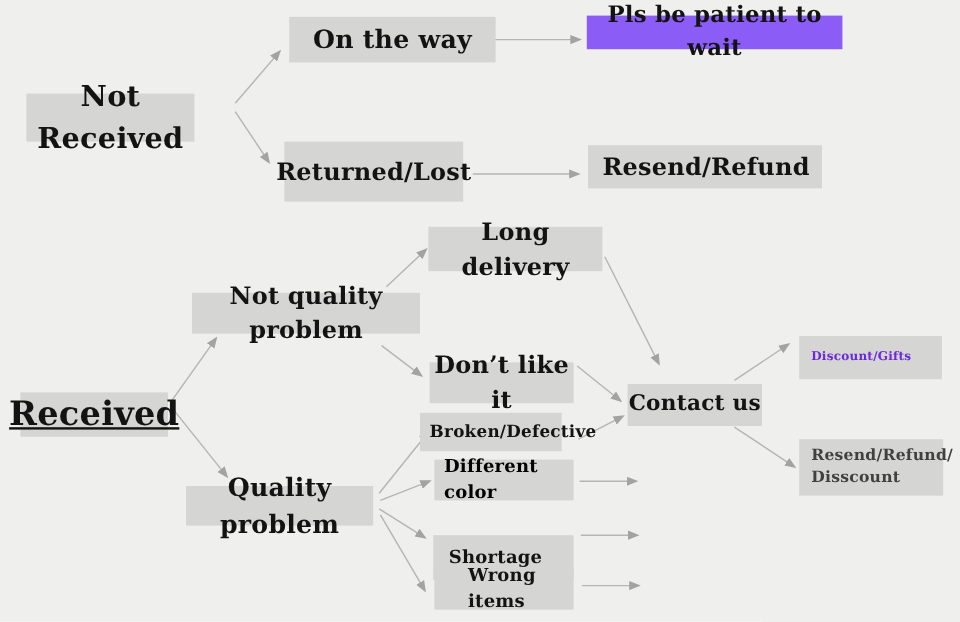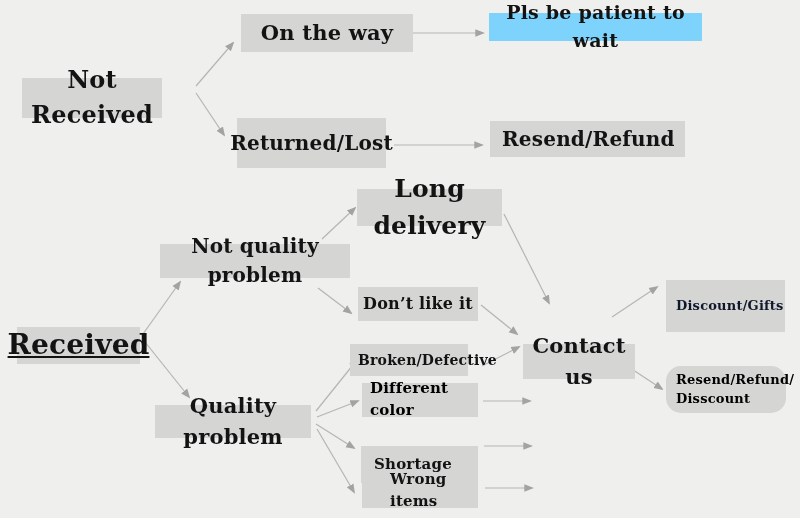--- a/index.html
+++ b/index.html
@@ -66,30 +66,30 @@
       <line x1="482" y1="366" x2="519" y2="347" stroke="#b5b5b5" stroke-width="1.2" marker-end="url(#arrowhead)"></line>
       <line x1="483" y1="401" x2="530" y2="401" stroke="#b5b5b5" stroke-width="1.2" marker-end="url(#arrowhead)"></line>
       <line x1="484" y1="446" x2="531" y2="446" stroke="#b5b5b5" stroke-width="1.2" marker-end="url(#arrowhead)"></line>
       <line x1="485" y1="488" x2="532" y2="488" stroke="#b5b5b5" stroke-width="1.2" marker-end="url(#arrowhead)"></line>
       <line x1="612" y1="317" x2="657" y2="287" stroke="#b5b5b5" stroke-width="1.2" marker-end="url(#arrowhead)"></line>
       <line x1="612" y1="356" x2="662" y2="389" stroke="#b5b5b5" stroke-width="1.2" marker-end="url(#arrowhead)"></line>
     </svg>
   <div id="node-layer">
       <div class="node center" style="left: 22px; top: 78px; width: 140px; height: 40px; font-size: 24px; background: rgb(213, 213, 212); color: rgb(19, 19, 19);">Not Received</div>
       <div class="node center" style="left: 241px; top: 14px; width: 172px; height: 38px; font-size: 21px; background: rgb(213, 213, 212); color: rgb(19, 19, 19);">On the way</div>
-      <div class="node center" style="left: 489px; top: 13px; width: 213px; height: 28px; font-size: 19px; background: #7dd3fc; color: rgb(19, 19, 19);">Pls be patient to wait</div>
+      <div class="node center" style="left: 489px; top: 13px; width: 213px; height: 28px; font-size: 19px; background: #8b5cf6; color: rgb(19, 19, 19);">Pls be patient to wait</div>
       <div class="node center" style="left: 237px; top: 118px; width: 149px; height: 50px; font-size: 20px; background: rgb(213, 213, 212); color: rgb(19, 19, 19);">Returned/Lost</div>
       <div class="node left" style="left: 490px; top: 121px; width: 195px; height: 36px; font-size: 20px; padding-left: 12px; background: rgb(213, 213, 212); color: rgb(19, 19, 19);">Resend/Refund</div>
       <div class="node center" style="left: 17px; top: 327px; width: 123px; height: 37px; font-size: 28px; background: rgb(213, 213, 212); color: rgb(19, 19, 19); text-decoration: underline;">Received</div>
       <div class="node center" style="left: 160px; top: 244px; width: 190px; height: 34px; font-size: 20px; background: rgb(213, 213, 212); color: rgb(19, 19, 19);">Not quality problem</div>
-      <div class="node center" style="left: 357px; top: 189px; width: 145px; height: 37px; font-size: 25px; background: rgb(213, 213, 212); color: rgb(19, 19, 19);">Long delivery</div>
-      <div class="node center" style="left: 358px; top: 287px; width: 120px; height: 34px; font-size: 16px; background: rgb(213, 213, 212); color: rgb(19, 19, 19);">Don’t like it</div>
+      <div class="node center" style="left: 357px; top: 189px; width: 145px; height: 37px; font-size: 20px; background: rgb(213, 213, 212); color: rgb(19, 19, 19);">Long delivery</div>
+      <div class="node center" style="left: 358px; top: 302px; width: 120px; height: 34px; font-size: 20px; background: rgb(213, 213, 212); color: rgb(19, 19, 19);">Don’t like it</div>
       <div class="node center" style="left: 155px; top: 405px; width: 156px; height: 33px; font-size: 21px; background: rgb(213, 213, 212); color: rgb(19, 19, 19);">Quality problem</div>
       <div class="node left" style="left: 350px; top: 344px; width: 118px; height: 32px; font-size: 14px; padding-left: 8px; background: rgb(213, 213, 212); color: rgb(19, 19, 19);">Broken/Defective</div>
       <div class="node left" style="left: 362px; top: 383px; width: 116px; height: 34px; font-size: 15px; padding-left: 8px; background: rgb(213, 213, 212); color: #000000;">Different color</div>
       <div class="node left" style="left: 361px; top: 430px; width: 117px; height: 37px; font-size: 15px; padding-left: 13px; background: rgb(213, 213, 212); color: rgb(19, 19, 19); margin-top: 16px;">Shortage</div>
       <div class="node left" style="left: 362px; top: 474px; width: 116px; height: 34px; font-size: 15px; padding-left: 28px; background: rgb(213, 213, 212); color: rgb(19, 19, 19);">Wrong items</div>
-      <div class="node center" style="left: 523px; top: 320px; width: 112px; height: 35px; font-size: 21px; background: rgb(213, 213, 212); color: rgb(19, 19, 19); margin-top: 24px;">Contact us</div>
-      <div class="node left" style="left: 666px; top: 280px; width: 119px; height: 52px; font-size: 13px; padding-left: 10px; background: rgb(213, 213, 212); color: #0f172a;">Discount/Gifts</div>
-      <div class="node left" style="left: 666px; top: 366px; width: 120px; height: 47px; font-size: 13px; padding-left: 10px; background: rgb(213, 213, 212); color: #000000; border-radius: 15px;">Resend/Refund/
+      <div class="node center" style="left: 523px; top: 320px; width: 112px; height: 35px; font-size: 18px; background: rgb(213, 213, 212); color: rgb(19, 19, 19);">Contact us</div>
+      <div class="node left" style="left: 666px; top: 280px; width: 119px; height: 36px; font-size: 10px; padding-left: 10px; background: rgb(213, 213, 212); color: #6d28d9;">Discount/Gifts</div>
+      <div class="node left" style="left: 666px; top: 366px; width: 120px; height: 47px; font-size: 13px; padding-left: 10px; background: rgb(213, 213, 212); color: #404040;">Resend/Refund/
 Disscount</div>
     </div>
 </div>
 
 </body></html>

